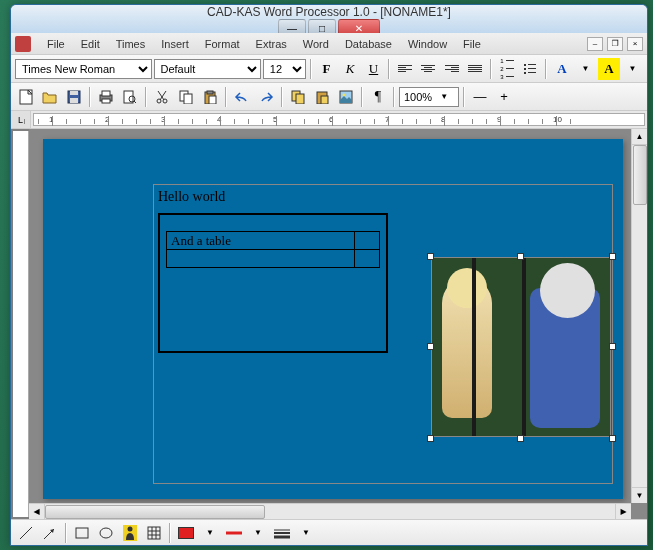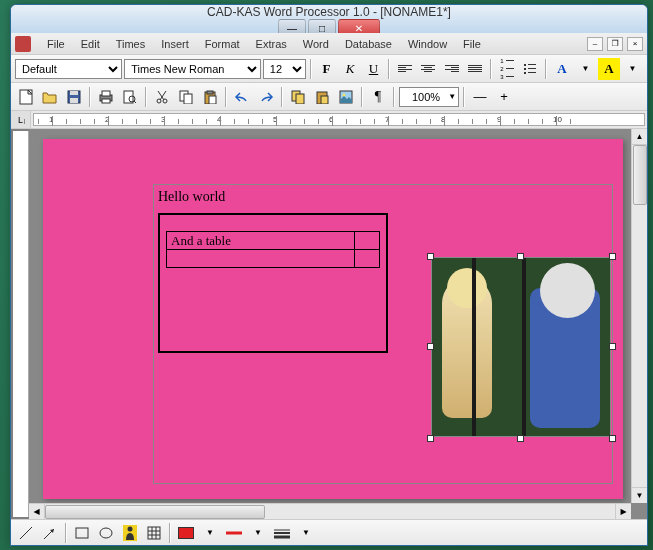--- a/index.html
+++ b/index.html
@@ -15,35 +15,35 @@
 .win-close { background: linear-gradient(#f08080, #d04040); color: white; width: 42px; }
 .menubar { height: 22px; background: linear-gradient(#f0f0f0, #e0e0e0); display: flex; align-items: center; padding: 0 4px; border-bottom: 1px solid #ccc; }
 .menu-icon { width: 16px; height: 16px; background: #c04040; margin-right: 8px; border-radius: 2px; }
 .menu-item { padding: 2px 8px; color: #333; cursor: pointer; }
 .mdi-buttons { margin-left: auto; display: flex; gap: 4px; }
 .mdi-btn { width: 16px; height: 14px; border: 1px solid #aaa; background: #f8f8f8; font-size: 8px; display: flex; align-items: center; justify-content: center; cursor: pointer; }
 .toolbar { height: 28px; background: linear-gradient(#f8f8f8, #e8e8e8); border-bottom: 1px solid #ccc; display: flex; align-items: center; padding: 2px 4px; gap: 2px; }
 .tb-select { height: 20px; border: 1px solid #888; background: white; font-size: 11px; padding: 0 2px; }
 .tb-btn { width: 22px; height: 22px; border: 1px solid transparent; display: flex; align-items: center; justify-content: center; cursor: pointer; font-size: 13px; }
 .tb-sep { width: 2px; height: 20px; border-left: 1px solid #aaa; border-right: 1px solid #fff; margin: 0 2px; }
-.tb-combo { height: 20px; border: 1px solid #888; background: white; display: flex; align-items: center; padding: 0 12px; gap: 8px; cursor: pointer; }
+.tb-combo { height: 20px; border: 1px solid #888; background: white; display: flex; align-items: center; padding: 0 4px; gap: 8px; cursor: pointer; }
 .tb-combo-arrow { font-size: 8px; }
 .bold { font-weight: bold; font-family: serif; }
 .italic { font-style: italic; font-family: serif; }
 .underline { text-decoration: underline; font-family: serif; }
 .color-a { font-weight: bold; font-family: serif; }
 .ruler-area { height: 18px; background: #e8e8e8; border-bottom: 1px solid #ccc; display: flex; }
 .ruler-corner { width: 20px; background: #e0e0e0; border-right: 1px solid #ccc; display: flex; align-items: center; justify-content: center; font-size: 9px; }
 .ruler { flex: 1; background: white; position: relative; margin: 2px; border: 1px solid #aaa; }
 .ruler-tick { position: absolute; top: 0; width: 1px; height: 100%; background: #888; }
 .ruler-num { position: absolute; top: 1px; font-size: 8px; color: #333; }
 .workspace { flex: 1; display: flex; background: #808080; overflow: hidden; position: relative; }
 .vruler { width: 16px; background: white; border-right: 1px solid #aaa; margin: 2px 0 2px 2px; }
 .canvas { flex: 1; background: #888; position: relative; overflow: hidden; }
-.page { position: absolute; top: 10px; left: 14px; width: 580px; height: 360px; background: #ec4899; box-shadow: 2px 2px 6px rgba(0,0,0,0.3); }
+.page { position: absolute; top: 10px; left: 14px; width: 580px; height: 360px; background: #0369a1; box-shadow: 2px 2px 6px rgba(0,0,0,0.3); }
 .text-frame { position: absolute; top: 45px; left: 110px; width: 460px; height: 300px; border: 1px solid #888; padding: 4px; }
 .doc-text { font-family: "Times New Roman", serif; font-size: 14px; }
 .inner-frame { margin-top: 8px; width: 230px; height: 140px; border: 2px solid #000; padding: 2px 6px; }
 .inner-table { margin-top: 14px; border-collapse: collapse; width: 100%; }
 .inner-table td { border: 1px solid #000; height: 18px; padding: 0 4px; font-family: "Times New Roman", serif; font-size: 13px; }
 .embedded-img { position: absolute; top: 118px; left: 388px; width: 180px; height: 180px; border: 1px solid #888; background: linear-gradient(135deg, #2a5a2a 0%, #4a7a4a 30%, #f0d090 45%, #f0d090 55%, #3a5aaa 60%, #e0e0e0 70%, #808080 80%, #2a4a2a 100%); }
 .img-content { width:100%; height:100%; position:relative; overflow:hidden; }
 .sel-handle { position: absolute; width: 7px; height: 7px; background: white; border: 1px solid #333; z-index: 10; }
 .vscroll { position: absolute; right: 0; top: 0; bottom: 16px; width: 16px; background: #e8e8e8; border-left: 1px solid #ccc; }
 .hscroll { position: absolute; left: 0; right: 16px; bottom: 0; height: 16px; background: #e8e8e8; border-top: 1px solid #ccc; display: flex; }
@@ -88,25 +88,25 @@
     <div class="menu-item">Window</div>
     <div class="menu-item">File</div>
     <div class="mdi-buttons">
       <div class="mdi-btn">–</div>
       <div class="mdi-btn">❐</div>
       <div class="mdi-btn">×</div>
     </div>
   </div>
 
   <div class="toolbar">
+    <select class="tb-select" style="width:140px">
+      <option>Times New Roman</option>
+    </select>
     <select class="tb-select" style="width:110px">
       <option>Default</option>
-    </select>
-    <select class="tb-select" style="width:140px">
-      <option>Times New Roman</option>
     </select>
     <select class="tb-select" style="width:44px">
       <option>12</option>
     </select>
     <div class="tb-sep"></div>
     <div class="tb-btn bold">F</div>
     <div class="tb-btn italic">K</div>
     <div class="tb-btn underline">U</div>
     <div class="tb-sep"></div>
     <div class="tb-btn">

